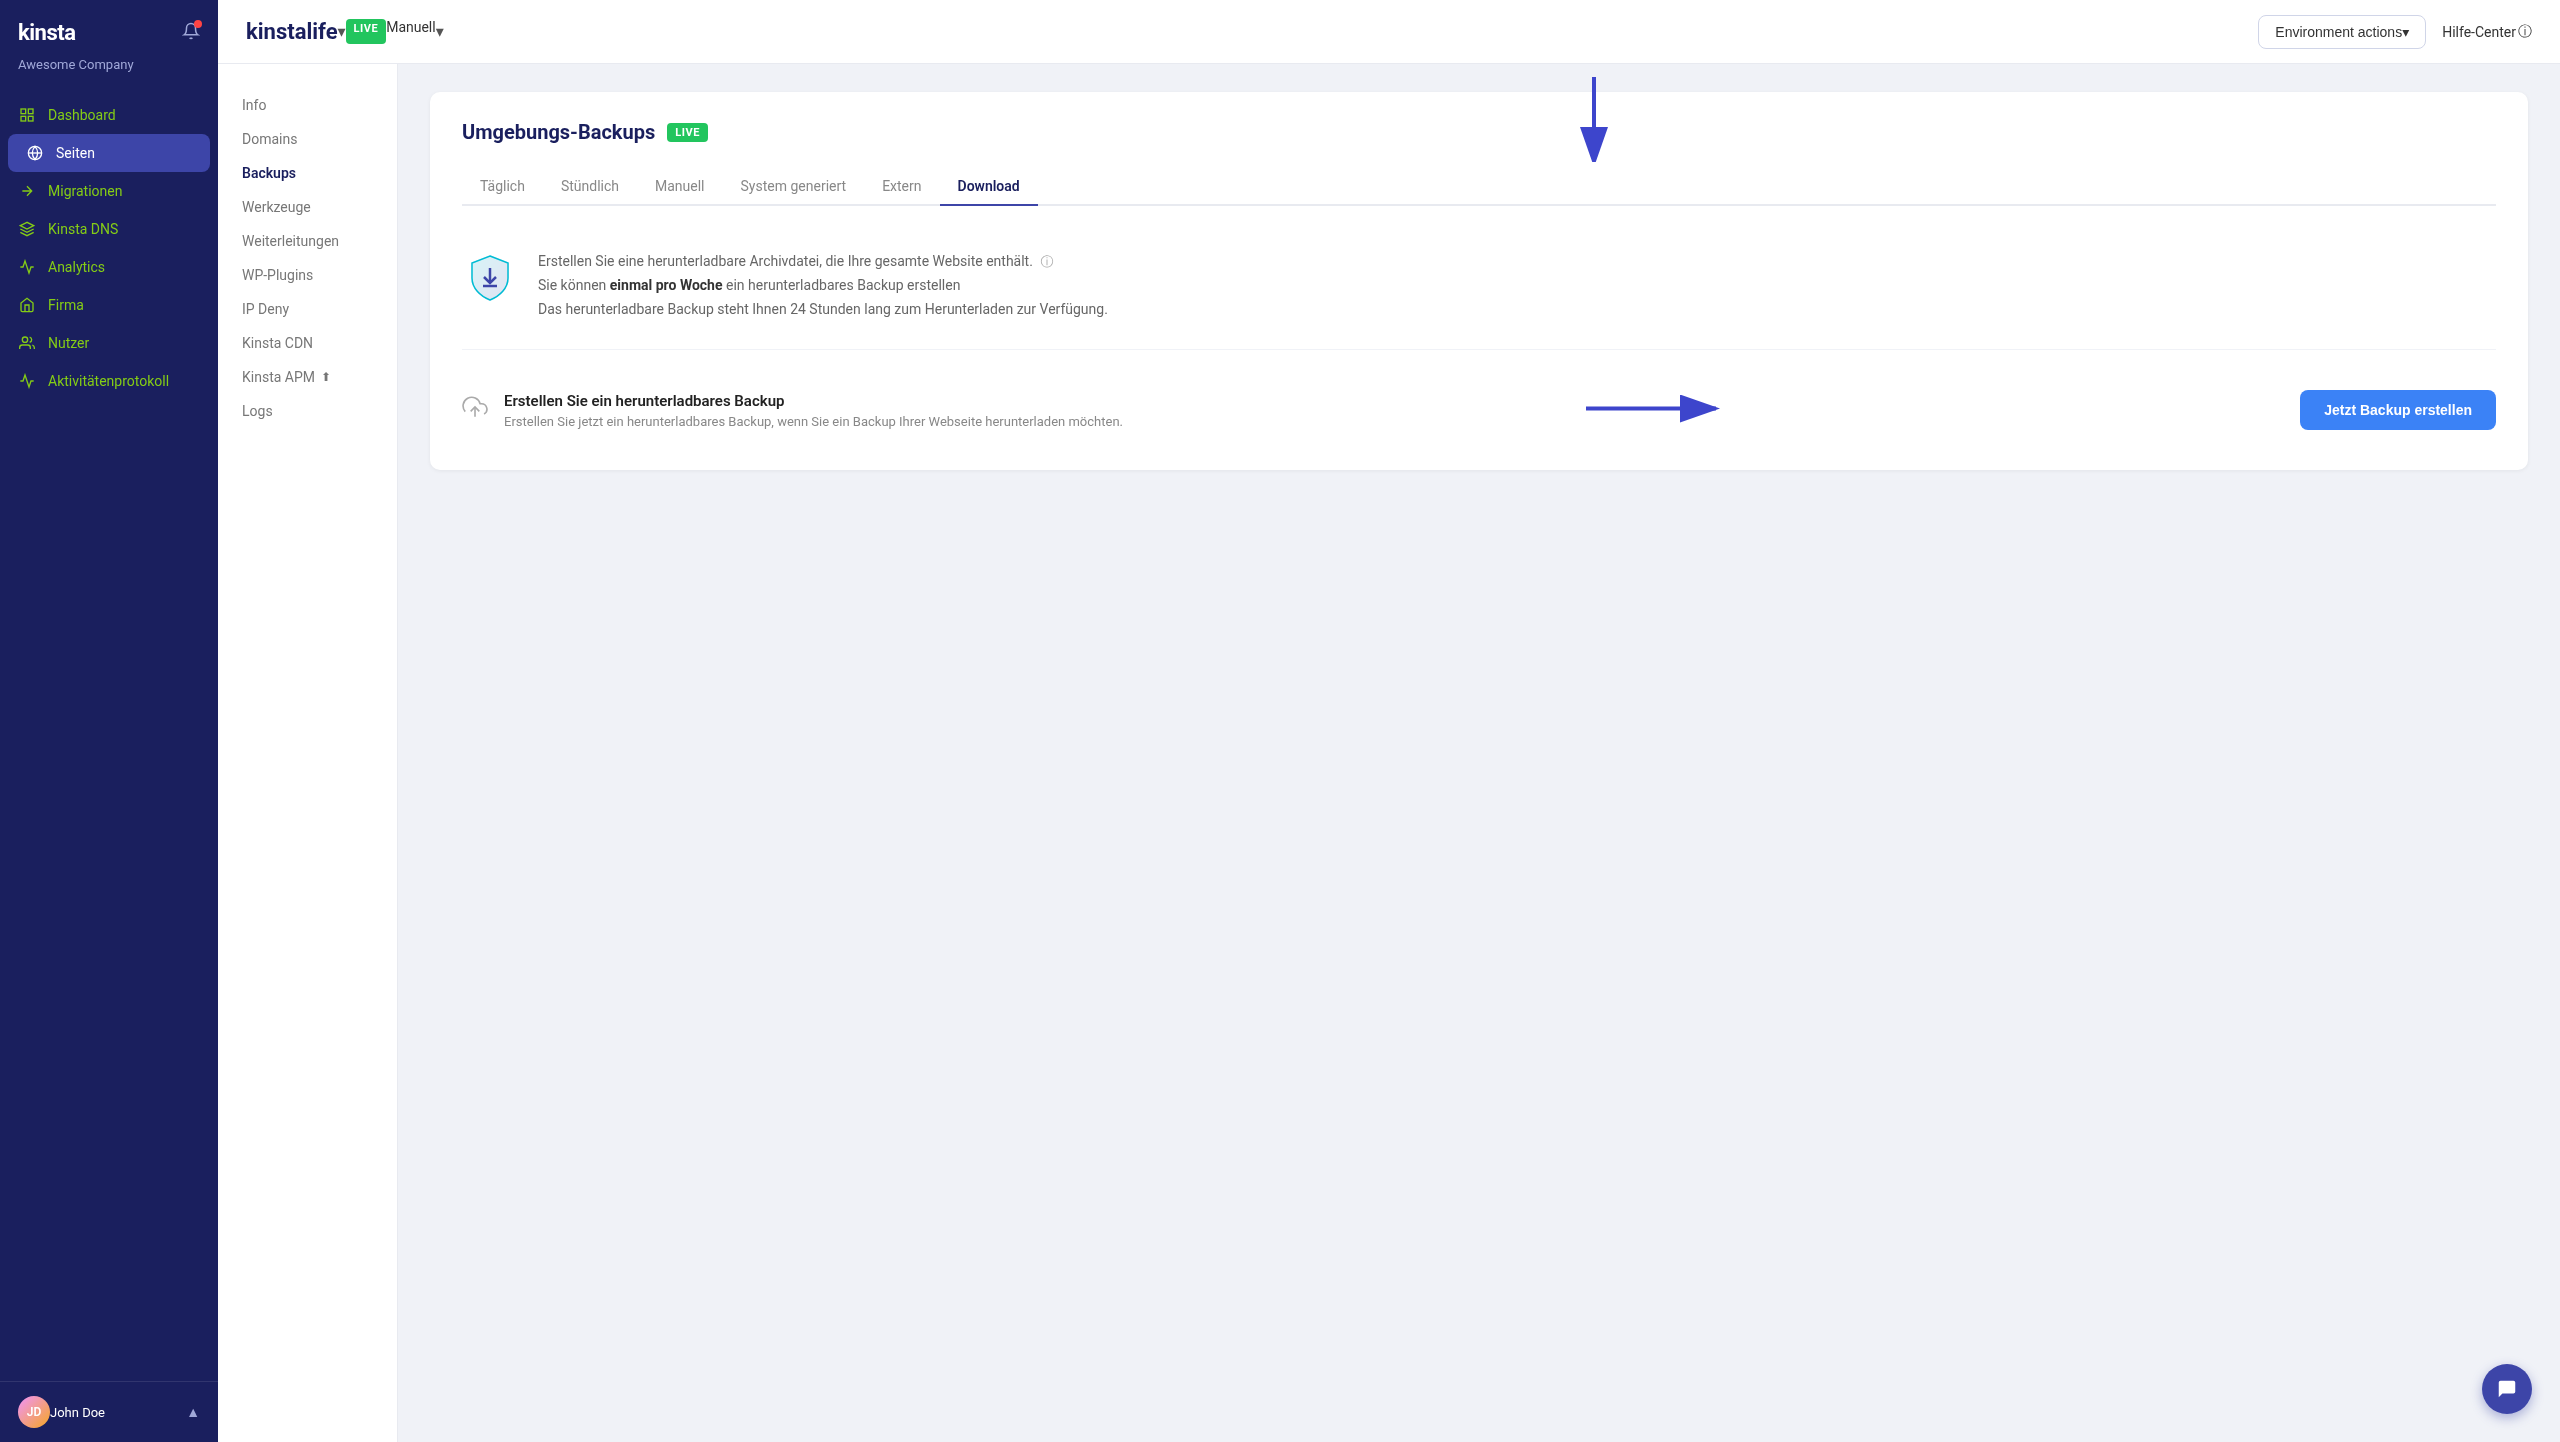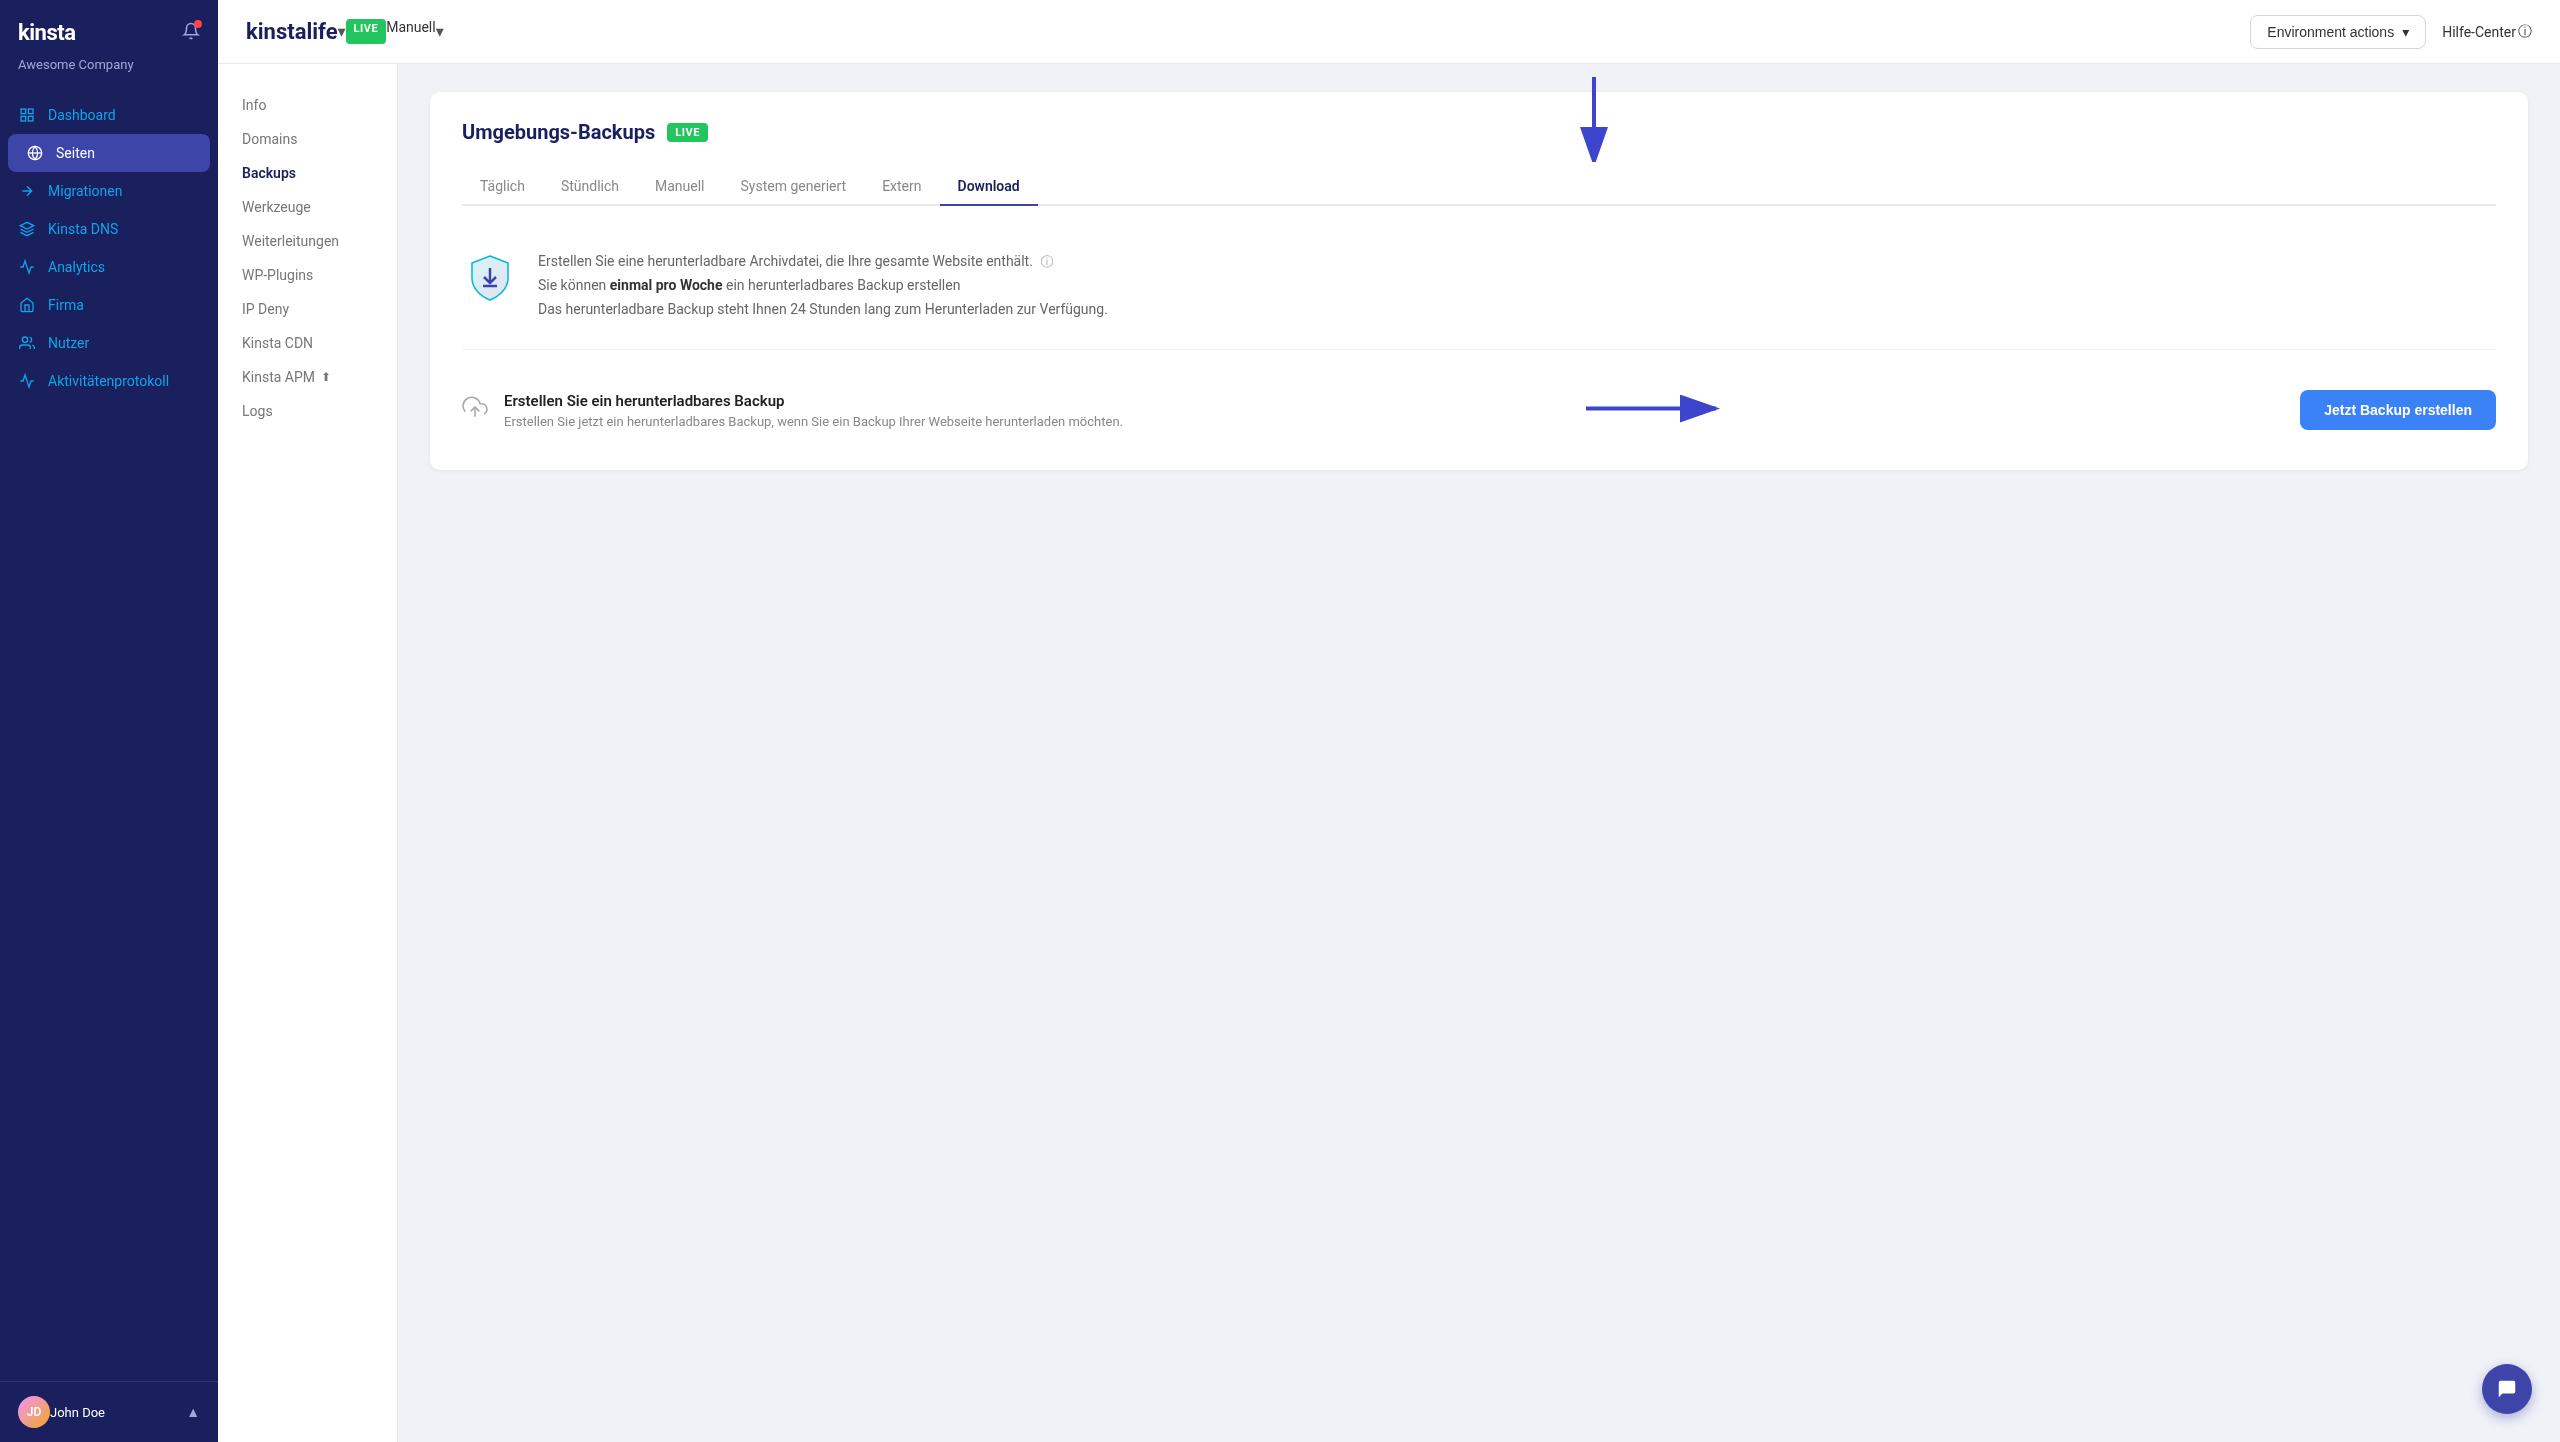--- a/index.html
+++ b/index.html
@@ -49,21 +49,21 @@
     .sidebar-nav {
       flex: 1;
       padding: 8px 0;
     }
     .nav-item {
       display: flex;
       align-items: center;
       gap: 12px;
       padding: 10px 18px;
       cursor: pointer;
-      color: #0ea5e9;
+      color: #84cc16;
       font-size: 14px;
       border-radius: 0;
       transition: background 0.15s;
     }
     .nav-item.active { background: #3d45a8; color: #fff; border-radius: 8px; margin: 0 8px; }
     .nav-icon {
       width: 18px;
       height: 18px;
       display: flex;
       align-items: center;
@@ -146,21 +146,20 @@
       color: #333;
     }
     .header-right {
       display: flex;
       align-items: center;
       gap: 16px;
     }
     .env-actions-btn {
       display: flex;
       align-items: center;
-      gap: 8px;
       padding: 8px 16px;
       border: 1.5px solid #d0d5e8;
       border-radius: 8px;
       background: #fff;
       cursor: pointer;
       font-size: 14px;
       color: #333;
     }
     .hilfe-link {
       display: flex;

